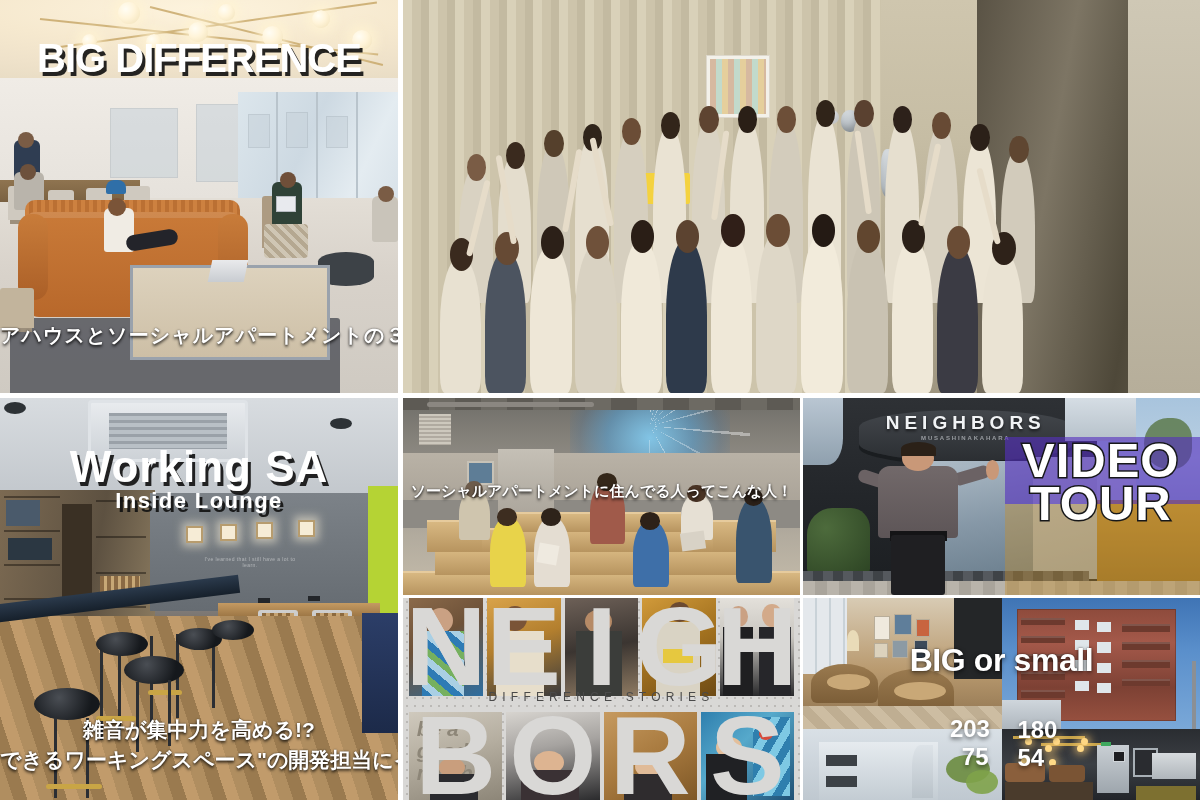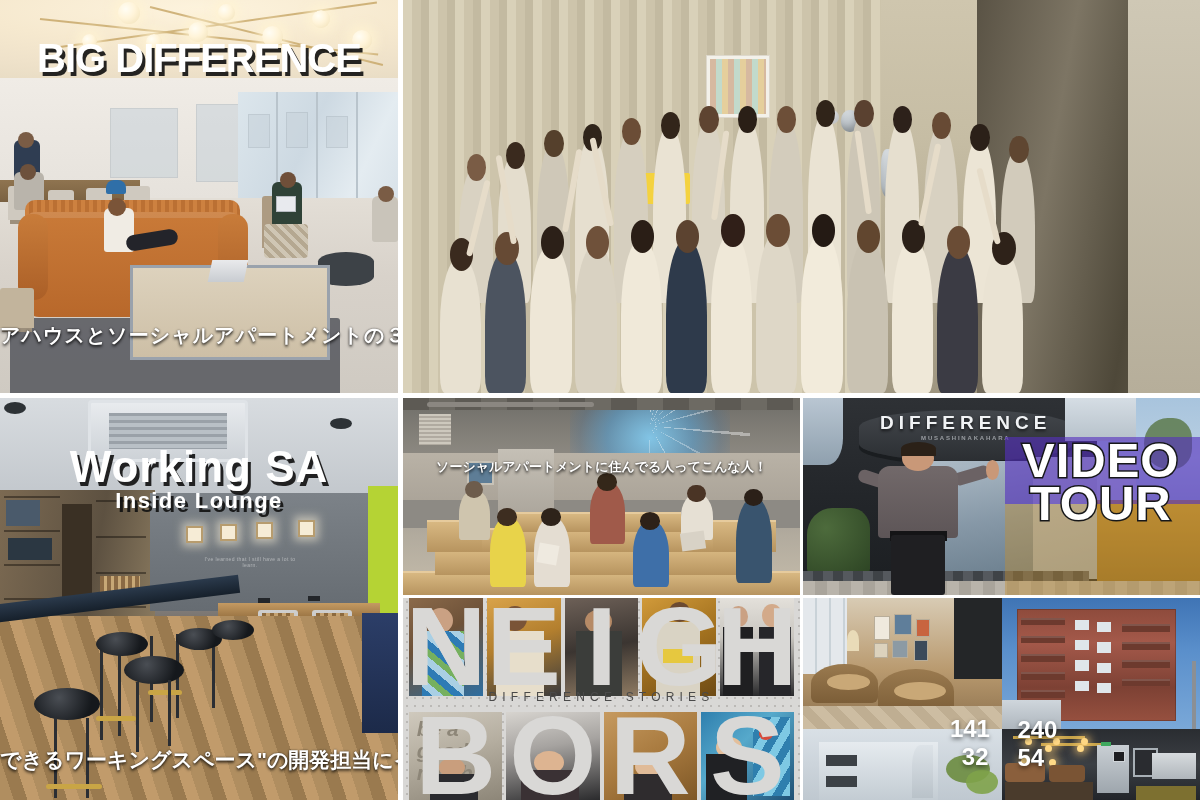--- a/index.html
+++ b/index.html
@@ -464,20 +464,21 @@
       <div class="stool" style="left:212px;top:222px;width:42px;height:20px;"></div>
       <div class="stool-leg" style="left:54px;top:320px;height:80px;"></div>
       <div class="stool-leg" style="left:86px;top:320px;height:80px;"></div>
       <div class="stool-leg" style="left:136px;top:284px;height:70px;"></div>
       <div class="stool-leg" style="left:168px;top:282px;height:66px;"></div>
       <div class="stool-ring" style="left:46px;top:386px;width:56px;"></div>
     </div>
 
     <div class="hl hl-shadow" style="top:44px;font-size:44px;letter-spacing:1px;">Working SA</div>
     <div class="hl hl-shadow" style="top:90px;font-size:22px;letter-spacing:1.4px;">Inside Lounge</div>
+    <div class="cap" style="top:318px;font-size:21px;">雑音が集中力を高める!?</div>
     <div class="cap" style="top:348px;font-size:21px;">できるワーキングスペース"の開発担当にイン</div>
   </div>
 
   <div class="tile t4">
     <div class="ph t4-bg">
       <div class="t4-burst"></div>
       <div style="position:absolute;left:0;top:0;width:100%;height:12px;background:repeating-linear-gradient(90deg,#5d5a54 0 26px,#6d6a63 26px 52px);"></div>
       <div style="position:absolute;left:6%;top:2%;width:42%;height:5px;background:#8b8781;border-radius:3px;"></div>
       <div class="t4-wall"></div>
       <div class="t4-wainscot"></div>
@@ -503,38 +504,38 @@
       <div class="sp" style="left:58%;top:62%;width:9%;height:34%;background:#3e6fa8;"></div>
       <div class="head" style="left:59.8%;top:58%;width:5%;height:9%;background:#2d2118;"></div>
       <div class="sp" style="left:70%;top:48%;width:8%;height:24%;background:#e6e0d4;"></div>
       <div class="head" style="left:71.6%;top:44%;width:4.6%;height:9%;background:#4a3425;"></div>
       <div class="sp" style="left:84%;top:50%;width:9%;height:44%;background:#39546e;"></div>
       <div class="head" style="left:85.8%;top:46%;width:5%;height:9%;background:#2b2018;"></div>
       <div style="position:absolute;left:34%;top:74%;width:5%;height:10%;background:#efeae0;transform:rotate(10deg);"></div>
       <div style="position:absolute;left:70%;top:68%;width:6%;height:9%;background:#d8d2c6;transform:rotate(-8deg);"></div>
     </div>
 
-    <div class="cap" style="top:60px;font-size:13px;">ソーシャルアパートメントに住んでる人ってこんな人！</div>
+    <div class="cap" style="top:84px;font-size:15px;">ソーシャルアパートメントに住んでる人ってこんな人！</div>
   </div>
 
   <div class="tile t5">
     <div class="ph t5-bg">
       <div class="t5-bldg"></div>
       <div style="position:absolute;left:0;top:0;width:10%;height:34%;background:linear-gradient(#b9c6d2,#8fa0ae);border-radius:0 0 40% 0;"></div>
       <div class="t5-canopy"></div>
       <div class="t5-entry"></div>
       <div class="t5-shop"></div>
       <div class="t5-gold"></div>
       <div class="t5-hedge"></div>
       <div style="position:absolute;right:2%;top:10%;width:12%;height:26%;background:#5d7a4c;border-radius:50% 40% 40% 50%;opacity:.85;"></div>
       <div style="position:absolute;right:16%;top:0;width:18%;height:22%;background:linear-gradient(#d5dde4,#b6c1ca);"></div>
       <div class="t5-base"></div>
       <div class="t5-plaza"></div>
 
-      <div class="sign-neighbors">DIFFERENCE</div>
+      <div class="sign-neighbors">NEIGHBORS</div>
       <div class="sign-sub">MUSASHINAKAHARA</div>
 
       <div class="t5-host">
         <div class="armL"></div>
           <div class="armR"></div>
           <div class="handR"></div>
         <div class="tor"></div>
           <div class="belt"></div>
           <div class="pants"></div>
         <div class="hd"></div>
@@ -696,19 +697,20 @@
       <div style="position:absolute;left:24%;top:50%;width:18%;height:24%;background:#7a5434;border-radius:4px;"></div>
       <div style="position:absolute;left:2%;top:74%;width:44%;height:26%;background:#4a3b2c;"></div>
       <div style="position:absolute;left:48%;top:22%;width:16%;height:68%;background:linear-gradient(#c9cfd4,#9ea6ad);"></div>
       <div style="position:absolute;left:66%;top:26%;width:13%;height:42%;background:#2a2c30;border:2px solid #a8b0b6;"></div>
       <div style="position:absolute;left:56%;top:30%;width:6%;height:16%;background:#1e1f22;border:1px solid #cfd4d8;"></div>
       <div style="position:absolute;right:2%;top:34%;width:22%;height:36%;background:linear-gradient(#d7dbde,#b0b6bb);"></div>
       <div style="position:absolute;right:2%;bottom:0;width:30%;height:20%;background:#7d7030;"></div>
       <div style="position:absolute;left:50%;top:18%;width:5%;height:5%;background:#3fa85e;"></div>
     </div>
 
-    <div class="num" style="left:37%;top:58%;">141</div>
-    <div class="num" style="left:54%;top:58.5%;">240</div>
-    <div class="num" style="left:40%;top:72%;">32</div>
+    <div class="bigsmall">BIG or small</div>
+    <div class="num" style="left:37%;top:58%;">203</div>
+    <div class="num" style="left:54%;top:58.5%;">180</div>
+    <div class="num" style="left:40%;top:72%;">75</div>
     <div class="num" style="left:54%;top:72.5%;">54</div>
   </div>
 
 </div>
 
 </body></html>

